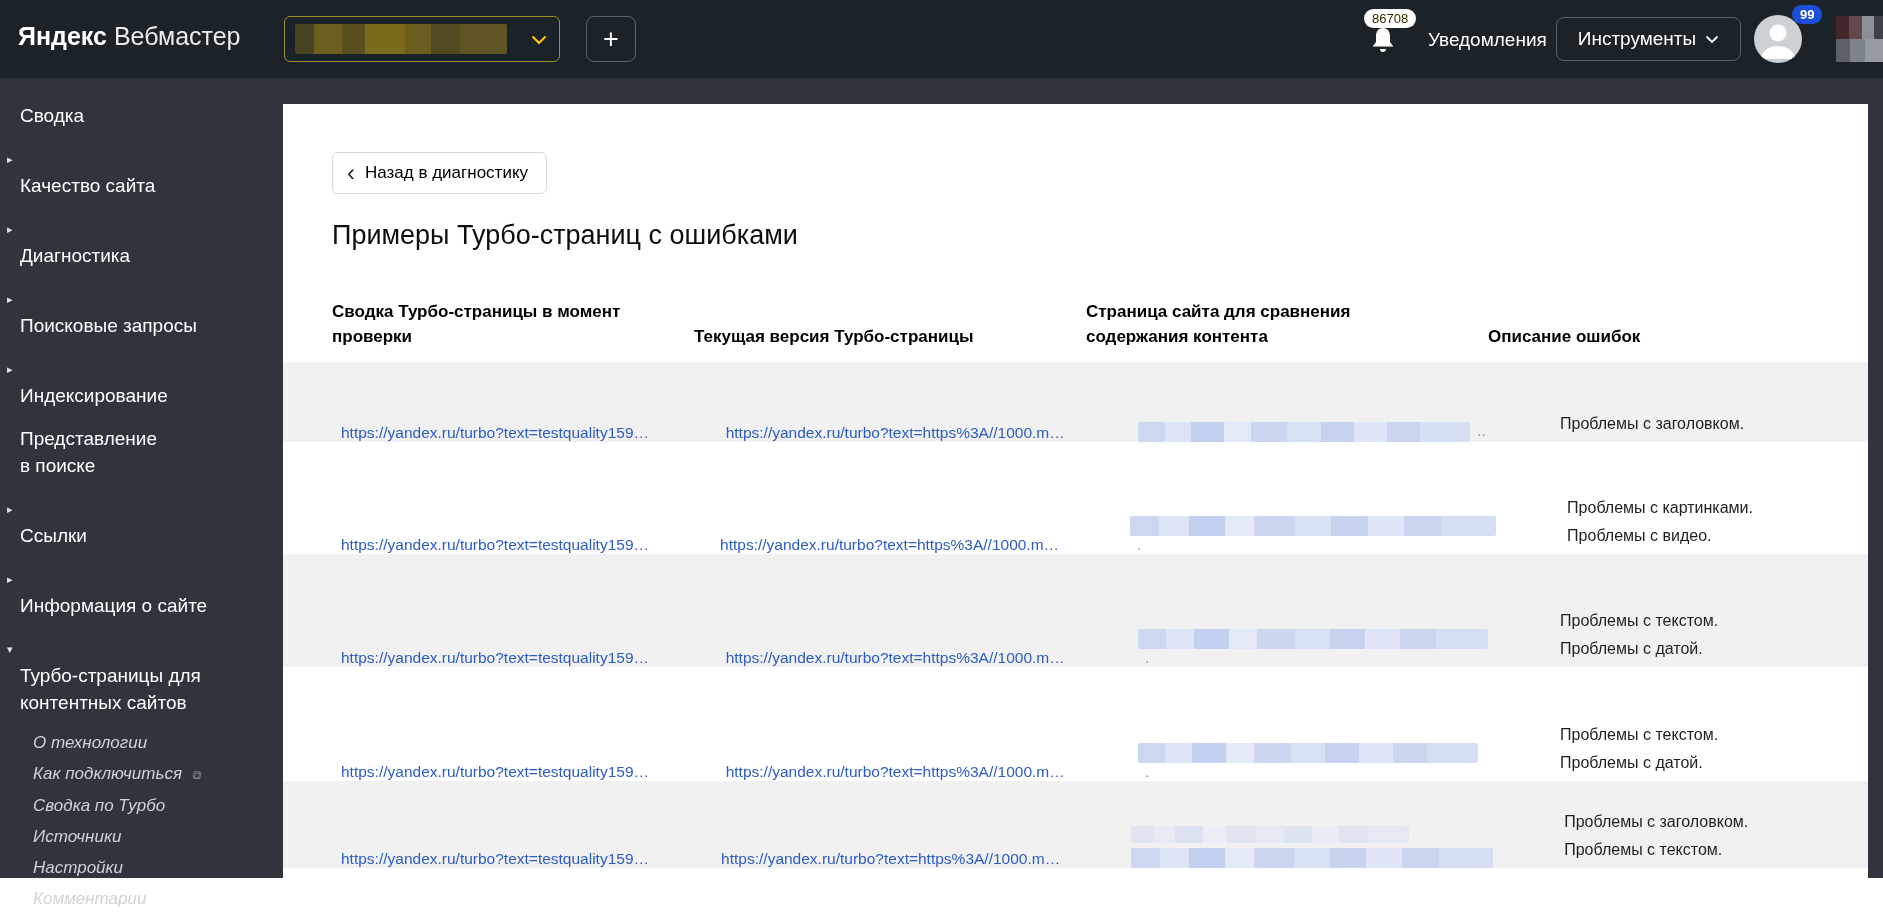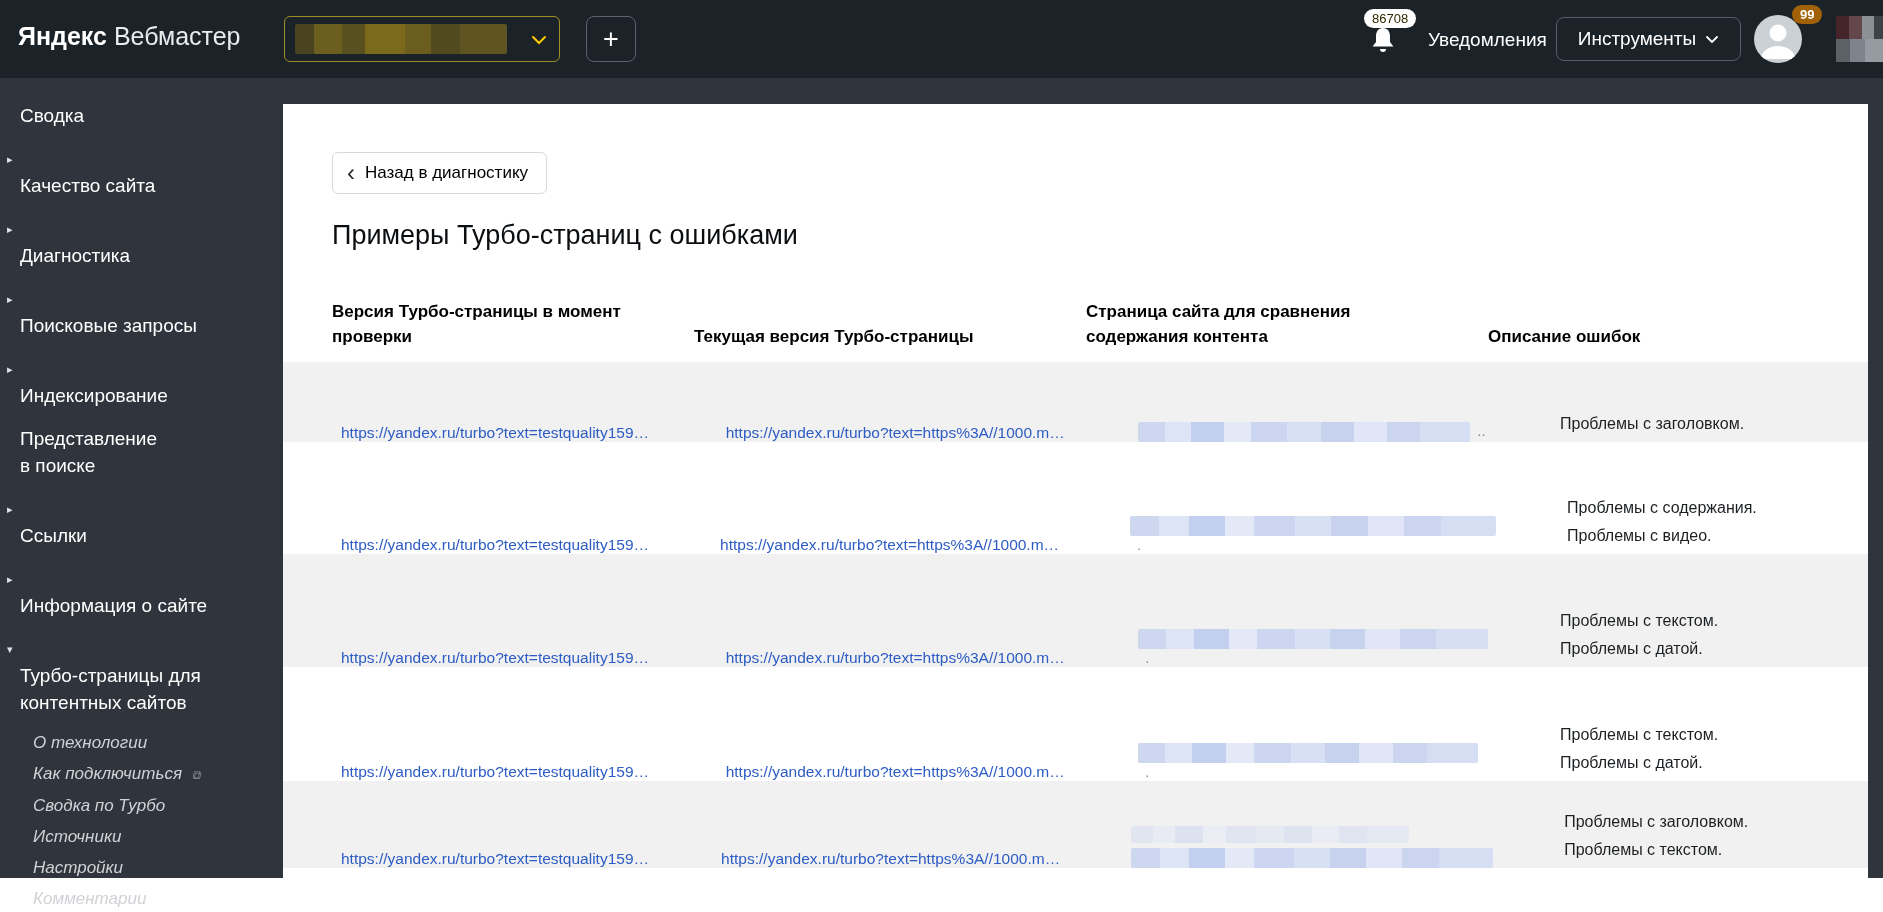--- a/index.html
+++ b/index.html
@@ -24,21 +24,21 @@
   .notif { position:absolute; left:1368px; top:26px; }
   .notif-badge { position:absolute; left:1364px; top:9px; background:#ffffff; color:#332b00; font-size:13px;
                  font-weight:400; padding:3px 8px 2px; border-radius:10px; line-height:14px; }
   .notif-label { position:absolute; left:1428px; top:29px; color:#fff; font-size:19px; }
 
   .tools-btn { position:absolute; left:1556px; top:17px; width:185px; height:44px; border:1px solid #565d64;
                border-radius:8px; color:#fff; font-size:19px; display:flex; align-items:center; justify-content:center; gap:9px; }
 
   .avatar { position:absolute; left:1754px; top:15px; width:48px; height:48px; border-radius:50%;
             background:#ccd1d5; overflow:hidden; }
-  .avatar-badge { position:absolute; left:1792px; top:5px; background:#a16207; color:#fff; font-size:13px;
+  .avatar-badge { position:absolute; left:1792px; top:5px; background:#1d4ed8; color:#fff; font-size:13px;
                   font-weight:700; padding:3px 8px 2px; border-radius:11px; line-height:14px; z-index:2; }
   .user-blur { position:absolute; left:1836px; top:16px; width:47px; height:46px; }
   .user-blur .r1 { height:23px; background:linear-gradient(90deg,#45242a 0 28%,#64474a 28% 55%,#8a9096 55% 80%,#3c4248 80% 100%); }
   .user-blur .r2 { height:23px; background:linear-gradient(90deg,#5b6167 0 30%,#7e848b 30% 62%,#969ba1 62% 100%); }
 
   
   .band { position:absolute; left:0; top:78px; width:1883px; height:800px; background:#2f343d; z-index:1; }
   .sidebar { position:absolute; left:0; top:78px; width:283px; padding:24px 0 0 0; z-index:5; color:#fff; }
   .sb-item { position:relative; padding:0 14px 0 20px; margin-bottom:16px; font-size:19px; line-height:27px;
              white-space:pre-line; cursor:pointer; }
@@ -184,21 +184,21 @@
 <main class="panel">
   <div class="panel-inner">
     <button class="back-btn">
       <span class="chev">‹</span>
       <span>Назад в диагностику</span>
     </button>
 
     <h1 class="page-title">Примеры Турбо-страниц с ошибками</h1>
 
     <div class="thead">
-      <div class="hc c1w">Версия Турбо-страницы в момент
+      <div class="hc c1w">Сводка Турбо-страницы в момент
 проверки</div>
       <div class="hc c2w">Текущая версия Турбо-страницы</div>
       <div class="hc c3w">Страница сайта для сравнения
 содержания контента</div>
       <div class="hc c4w">Описание ошибок</div>
     </div>
 
     <div class="rows">
 
       <div class="trow stripe" style="height:80px">
@@ -209,21 +209,21 @@
           <div class="err">Проблемы с заголовком.</div>
 
         </div>
       </div>
 
       <div class="trow" style="height:112px">
         <div class="c c1w"><a>https://yandex.ru/turbo?text=testquality159…</a></div>
         <div class="c c2w"><a>https://yandex.ru/turbo?text=https%3A//1000.m…</a></div>
         <div class="c c3w"><span class="blurbar" style="width:366px"></span><span class="dot">.</span></div>
         <div class="c c4w">
-          <div class="err">Проблемы с содержания.</div>
+          <div class="err">Проблемы с картинками.</div>
           <div class="err">Проблемы с видео.</div>
         </div>
       </div>
 
       <div class="trow stripe" style="height:113px">
         <div class="c c1w"><a>https://yandex.ru/turbo?text=testquality159…</a></div>
         <div class="c c2w"><a>https://yandex.ru/turbo?text=https%3A//1000.m…</a></div>
         <div class="c c3w"><span class="blurbar" style="width:350px"></span><span class="dot">.</span></div>
         <div class="c c4w">
           <div class="err">Проблемы с текстом.</div>

